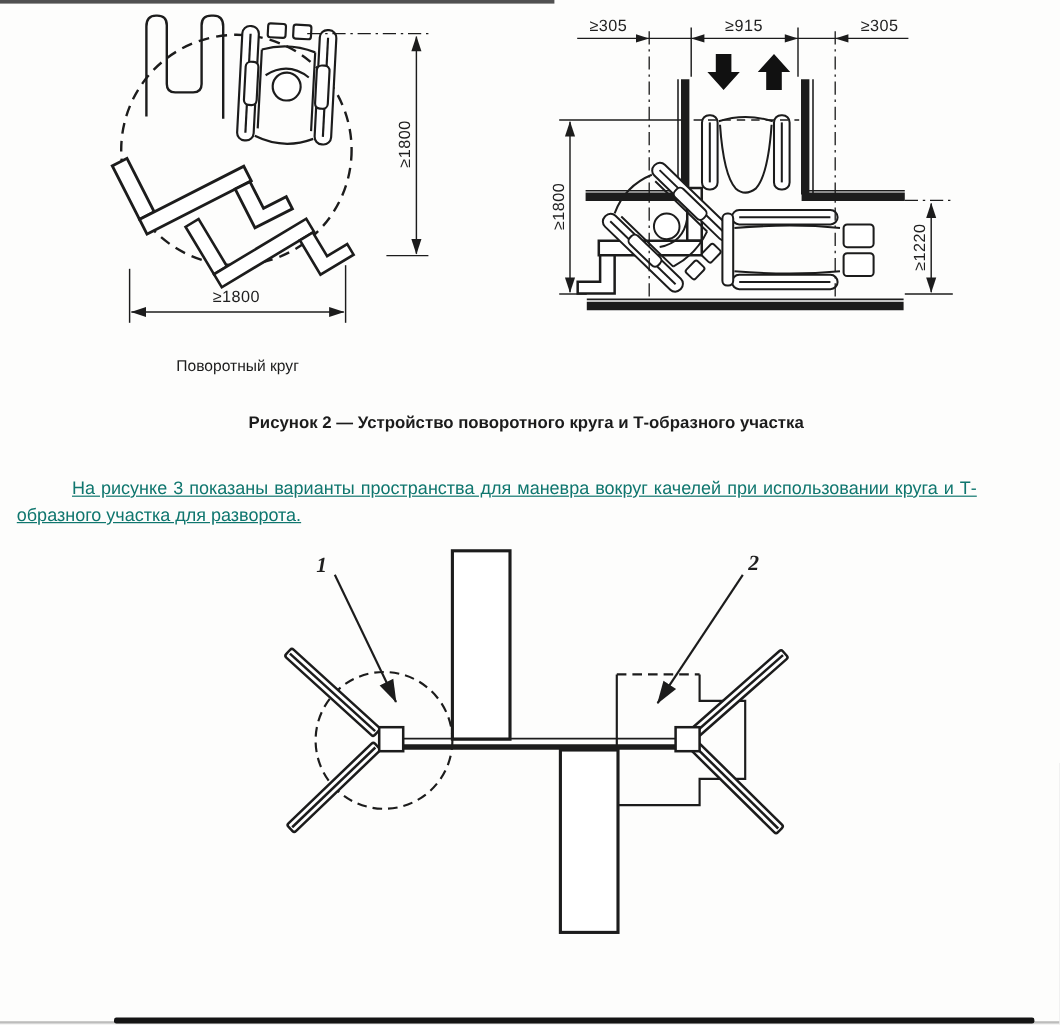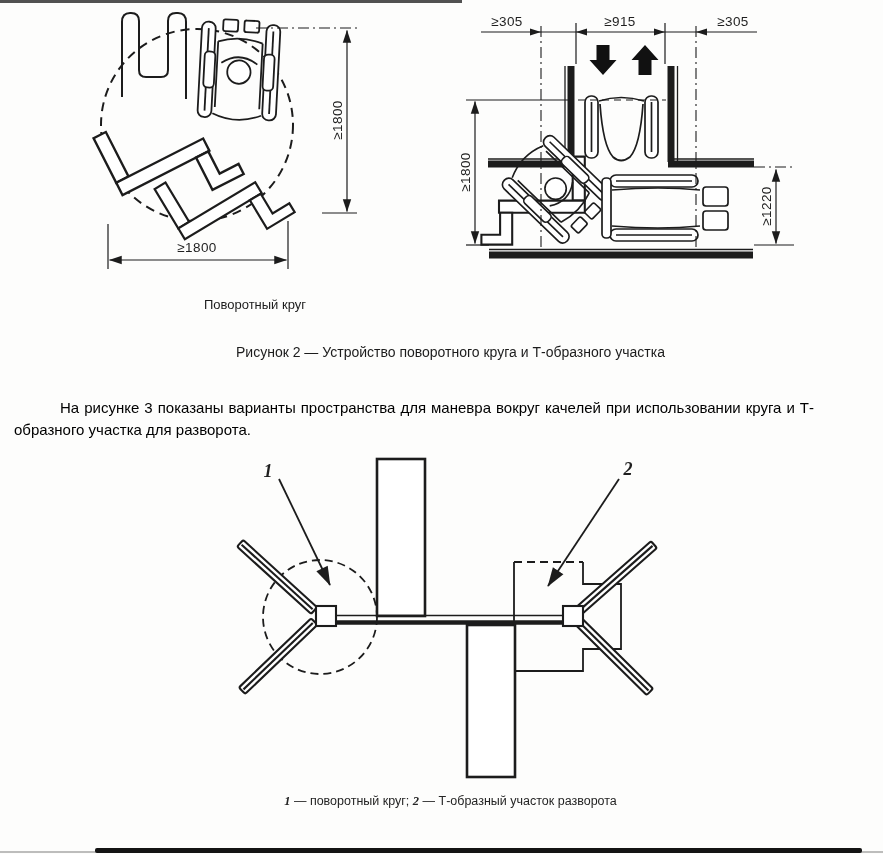--- a/index.html
+++ b/index.html
@@ -6,26 +6,27 @@
   .page{
     position:relative;width:883px;height:854px;margin:0 auto;
     background:#fdfdfc;color:#1c1c1c;
     font-family:"Liberation Sans",sans-serif;overflow:hidden;
   }
   .art{position:absolute;left:0;top:0;}
   svg text{fill:#1f1f1f;font-family:"Liberation Sans",sans-serif;}
   .dim{font-size:13.5px;letter-spacing:.4px;}
   .callout{font-family:"Liberation Serif",serif;font-style:italic;font-weight:bold;font-size:18px;}
   .cap{position:absolute;text-align:center;}
-  .cap-sub{font-size:13px;text-align:right;}
+  .cap-sub{font-size:13px;}
   .cap-fig{font-size:14px;}
   .para{
     position:absolute;left:14px;top:382px;width:800px;
     font-size:15px;line-height:22px;text-align:justify;text-indent:46px;
-    color:#000000;
+    color:#0f766e;
+    text-decoration:underline;
   }
   .legend{
     position:absolute;left:18px;top:794px;width:865px;
     text-align:center;font-size:12.5px;color:#242424;
   }
   .legend .num{font-family:"Liberation Serif",serif;font-style:italic;font-weight:bold;}
   .scanbar-top{
     position:absolute;left:0;top:0;width:462px;height:3px;
     background:#262626;opacity:.8;
   }
@@ -209,25 +210,22 @@
       <line x1="279" y1="479" x2="330" y2="585" marker-end="url(#ar)"></line>
       <line x1="619" y1="479" x2="548" y2="586" marker-end="url(#ar)"></line>
     </g>
     <text class="callout" x="268" y="477" text-anchor="middle">1</text>
     <text class="callout" x="628" y="475" text-anchor="middle">2</text>
   </svg>
 
   <div class="cap cap-sub" style="left:90px;top:297px;width:216px;">Поворотный круг</div>
 
 
-  <div class="cap cap-fig" style="left:18px;top:344px;width:865px;">Рисунок 2 — Устройство поворотного круга и Т-образного участка</div>
+  <div class="cap cap-fig" style="left:6px;top:344px;width:865px;font-weight:bold;">Рисунок 2 — Устройство поворотного круга и Т-образного участка</div>
 
   <p class="para">На рисунке 3 показаны варианты пространства для маневра вокруг качелей при использовании круга и Т-образного участка для разворота.</p>
 
-  <div class="legend">
-    <span class="num">1</span><span> — поворотный круг; </span><span class="num">2</span><span> — Т-образный участок разворота</span>
-  </div>
 
 
   <div class="scanbar-top"></div>
   <div class="scanbar-bottom2"></div>
   <div class="scanbar-bottom"></div>
 </div>
 
 </body></html>

